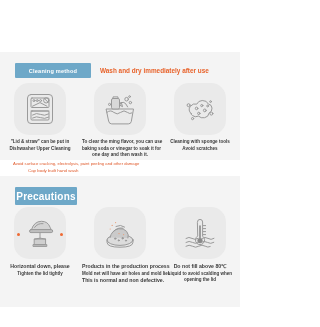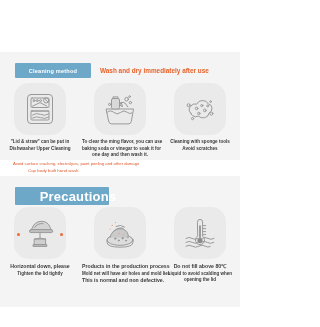--- a/index.html
+++ b/index.html
@@ -42,22 +42,21 @@
     border-radius: 1px;
   }
   .badge-cleaning {
     left: 15px; top: 63px;
     width: 76px; height: 15px;
     font-size: 5.6px;
   }
   .badge-precautions {
     left: 15px; top: 187px;
     width: 62px; height: 18px;
-    font-size: 13px;
-    padding-left: 32px;
+    font-size: 10px;
   }
   
   .headline {
     position: absolute;
     left: 100px; top: 64px;
     width: 135px;
     color: #e8622a;
     font-size: 6.4px;
     font-weight: bold;
     line-height: 13px;

